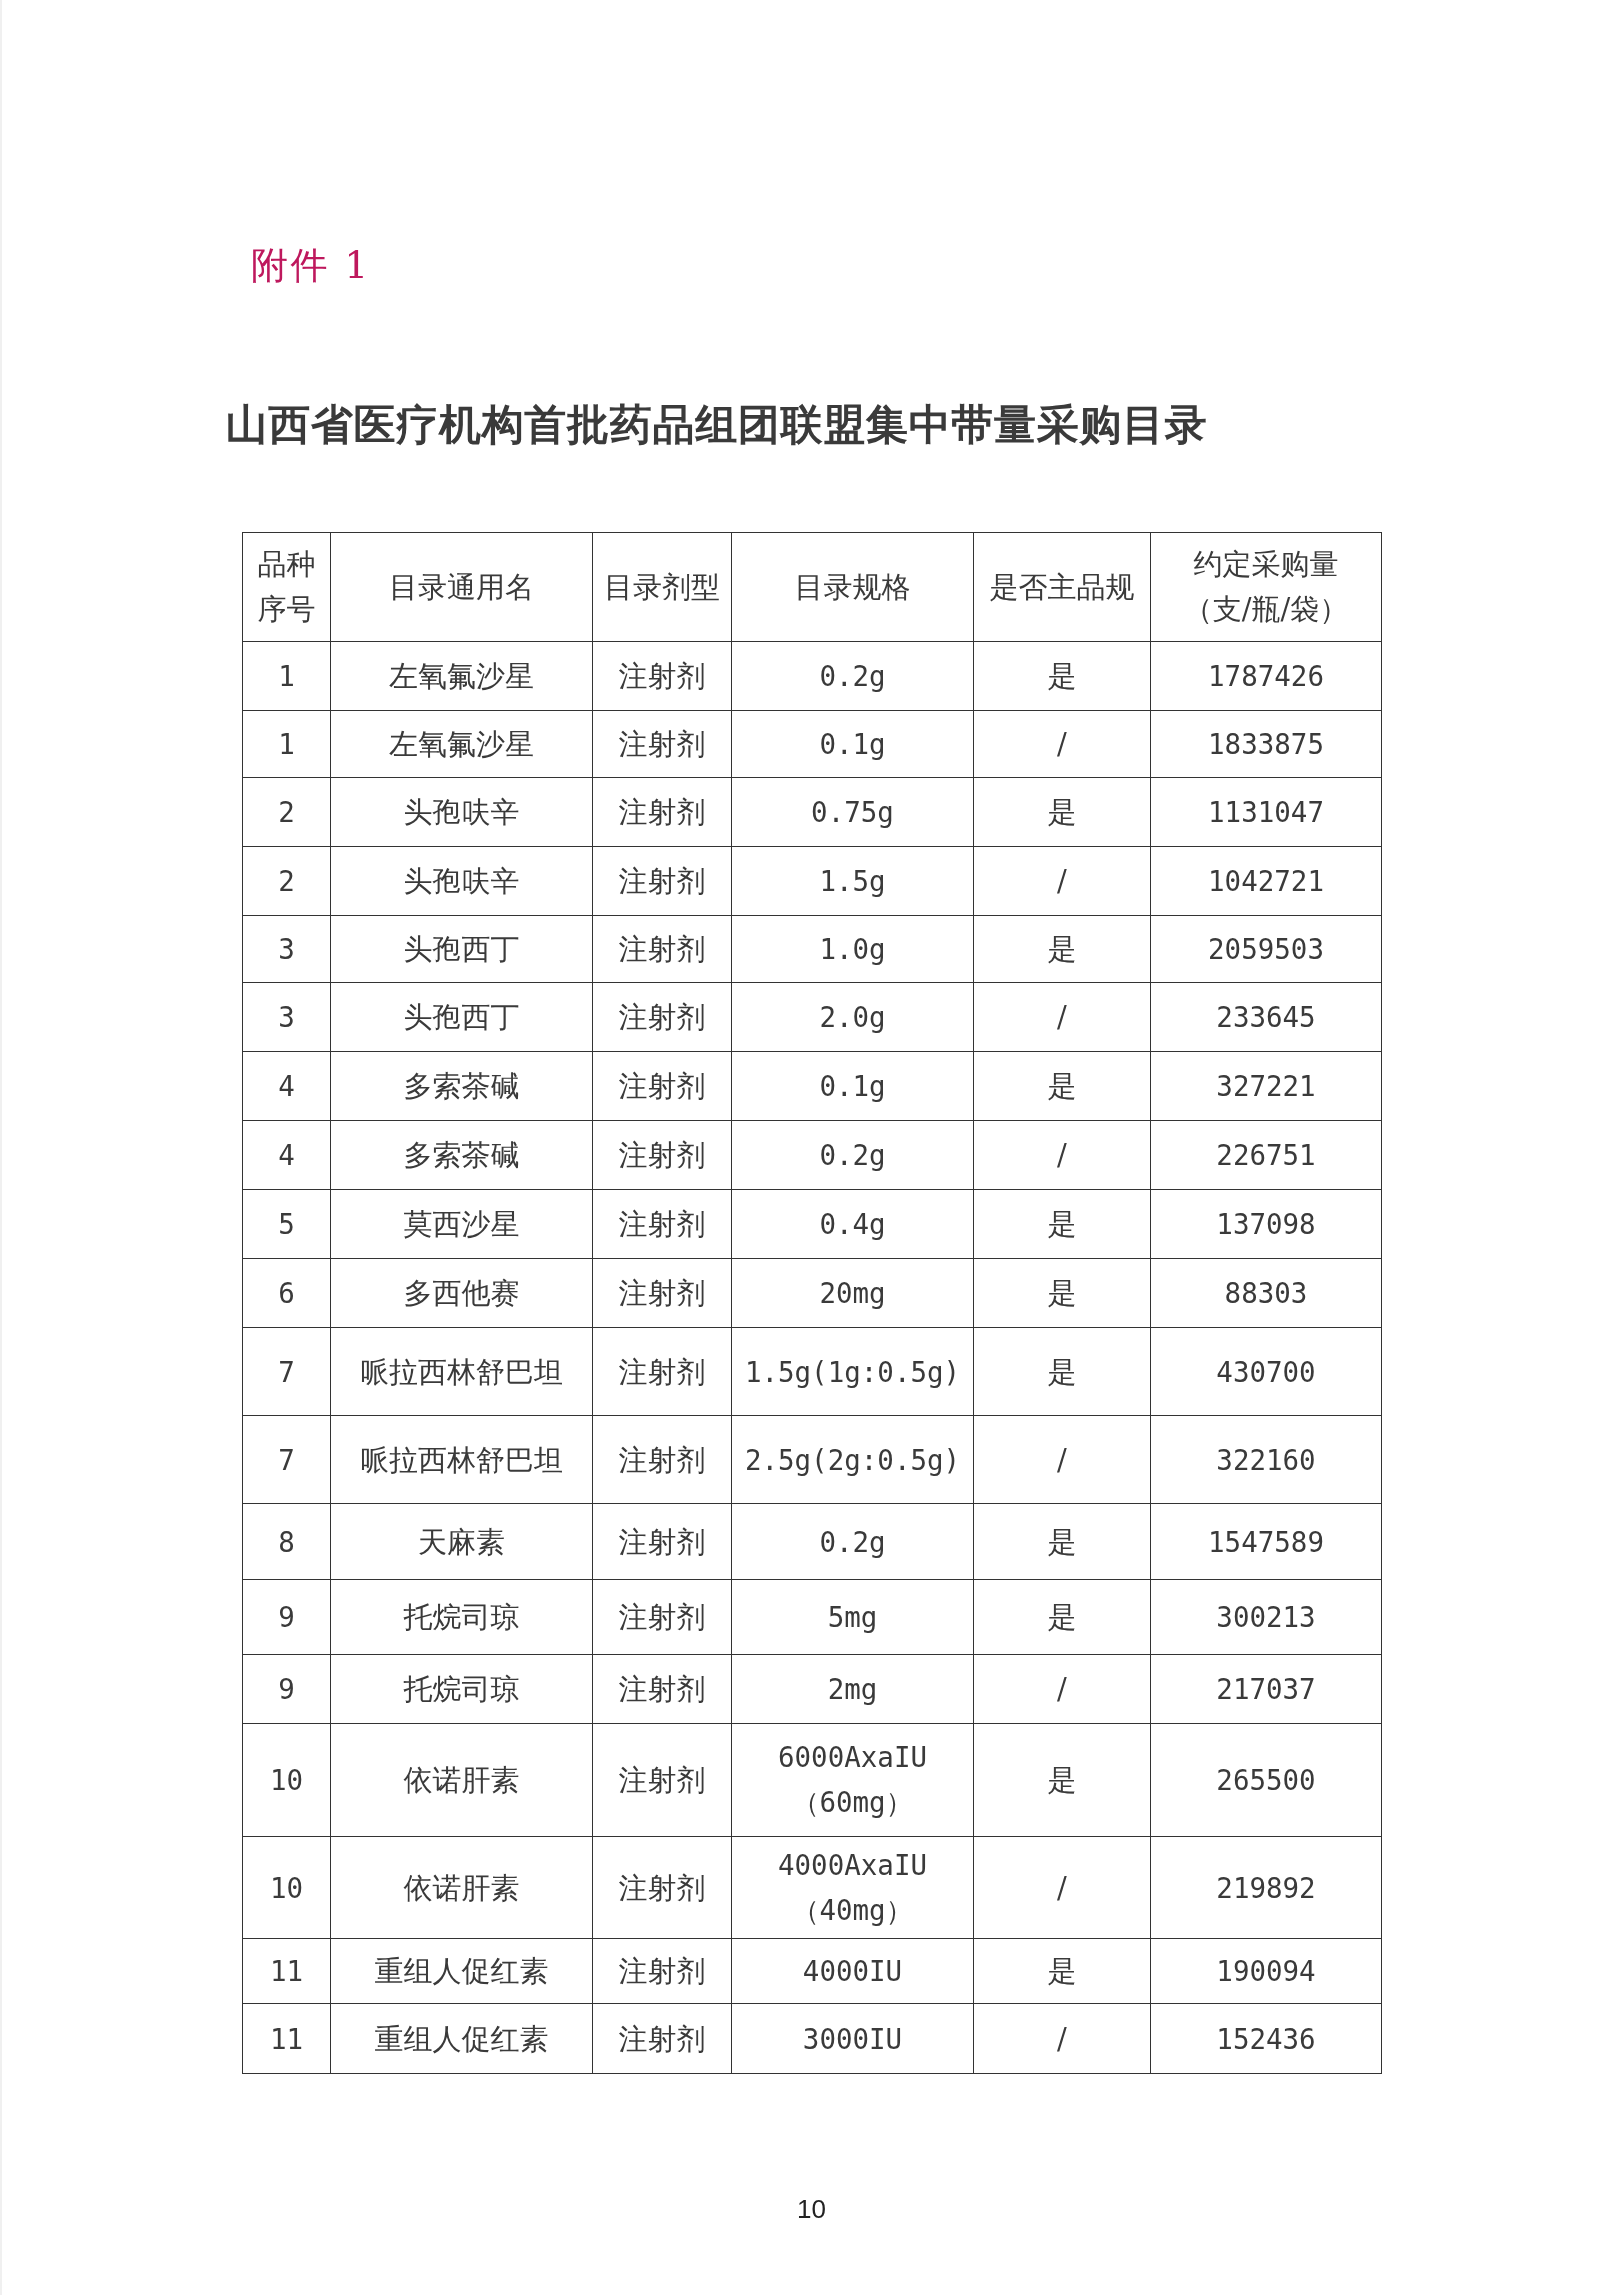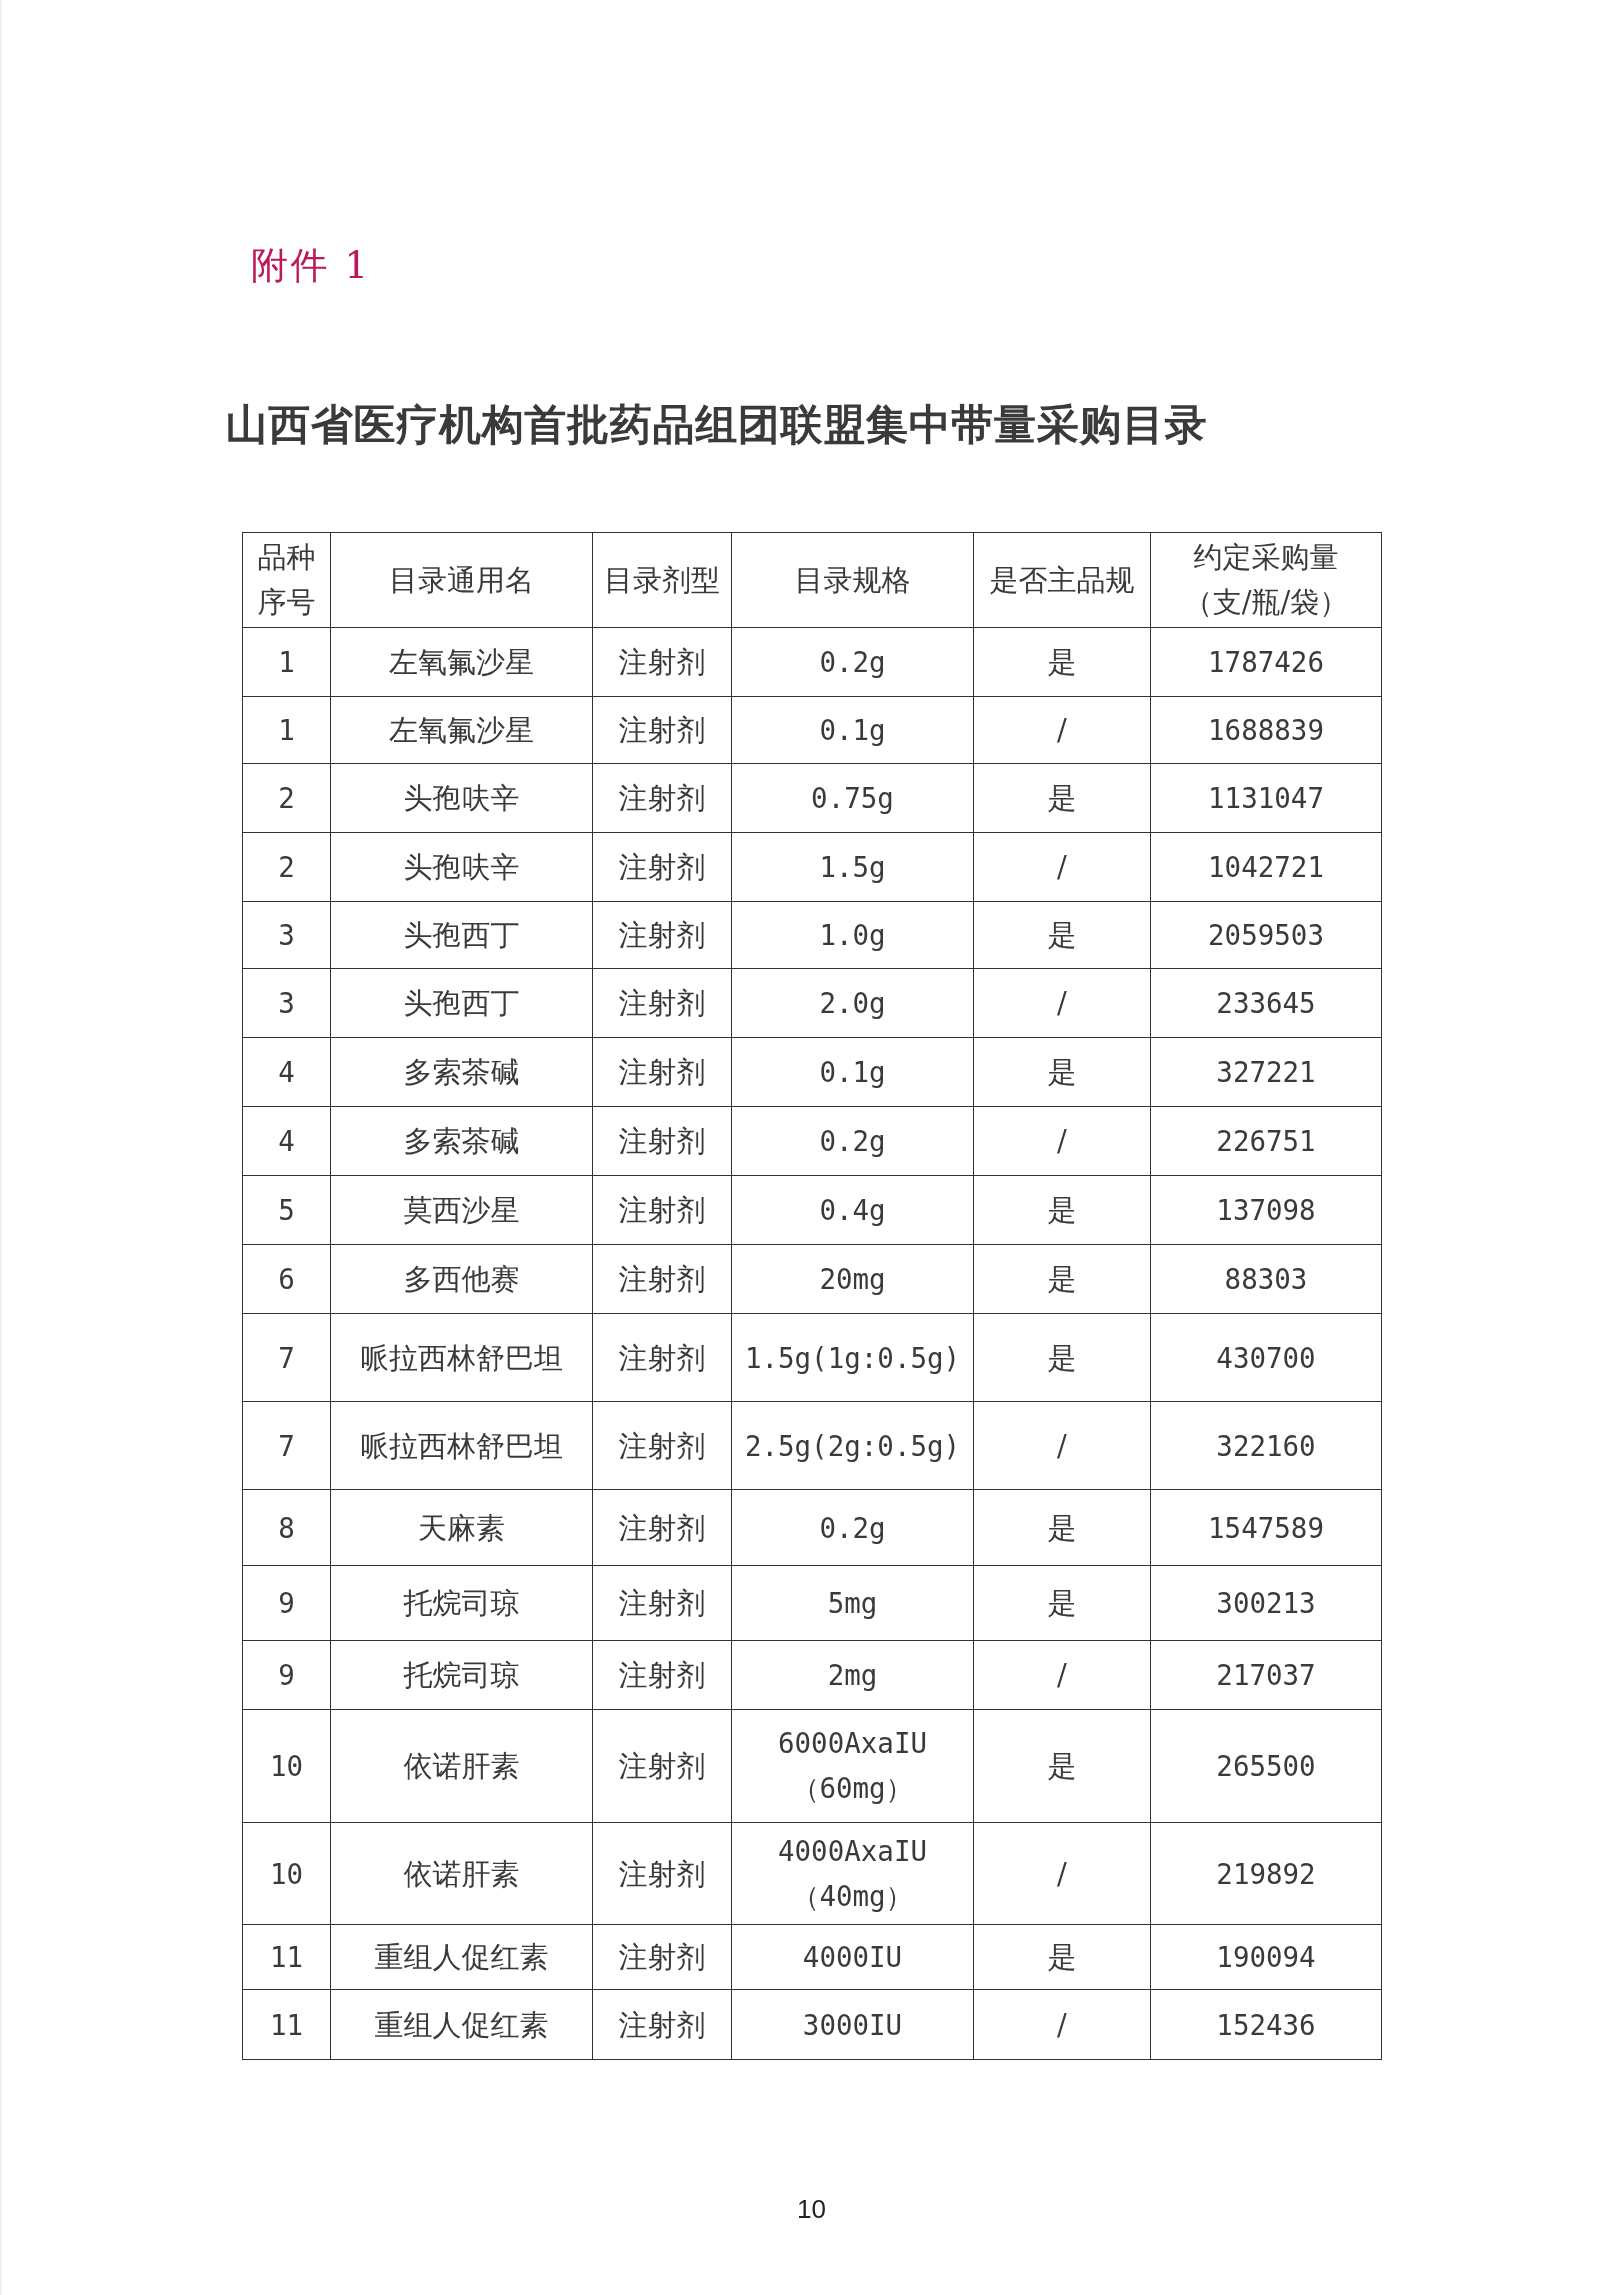--- a/index.html
+++ b/index.html
@@ -56,21 +56,21 @@
 <table class="catalog">
   <colgroup>
     <col style="width:88px">
     <col style="width:262px">
     <col style="width:139px">
     <col style="width:242px">
     <col style="width:177px">
     <col style="width:231px">
   </colgroup>
   <thead>
-    <tr style="height:95px">
+    <tr style="height:109px">
       <th><span>品种</span><br><span>序号</span></th>
       <th>目录通用名</th>
       <th>目录剂型</th>
       <th>目录规格</th>
       <th>是否主品规</th>
       <th><span>约定采购量</span><br><span>（支/瓶/袋）</span></th>
     </tr>
   </thead>
   <tbody id="rows">
       <tr style="height: 69px;">
@@ -80,21 +80,21 @@
         <td class="spec">0.2g</td>
         <td class="main">是</td>
         <td class="qty">1787426</td>
       </tr>
       <tr style="height: 67px;">
         <td class="num">1</td>
         <td class="name">左氧氟沙星</td>
         <td class="form">注射剂</td>
         <td class="spec">0.1g</td>
         <td class="main">/</td>
-        <td class="qty">1688839</td>
+        <td class="qty">1833875</td>
       </tr>
       <tr style="height: 69px;">
         <td class="num">2</td>
         <td class="name">头孢呋辛</td>
         <td class="form">注射剂</td>
         <td class="spec">0.75g</td>
         <td class="main">是</td>
         <td class="qty">1131047</td>
       </tr>
       <tr style="height: 69px;">

